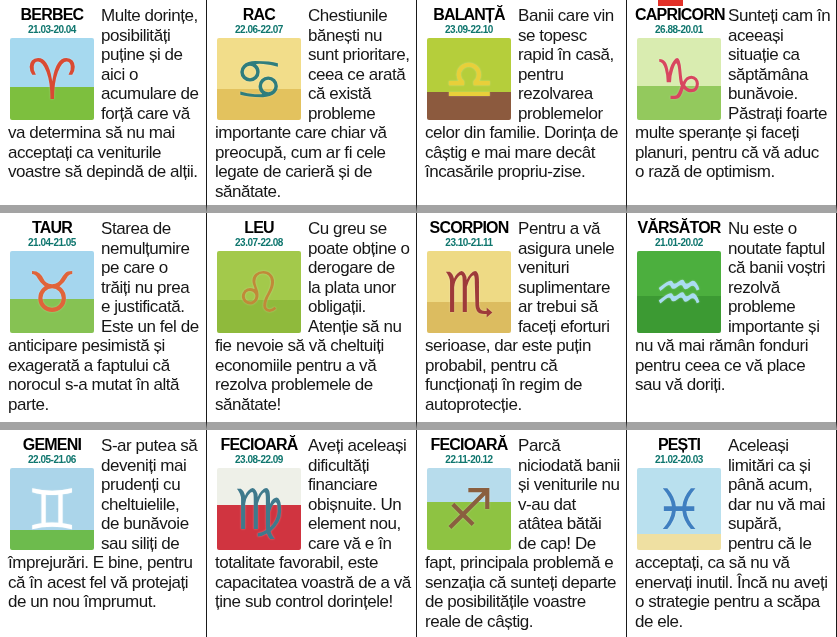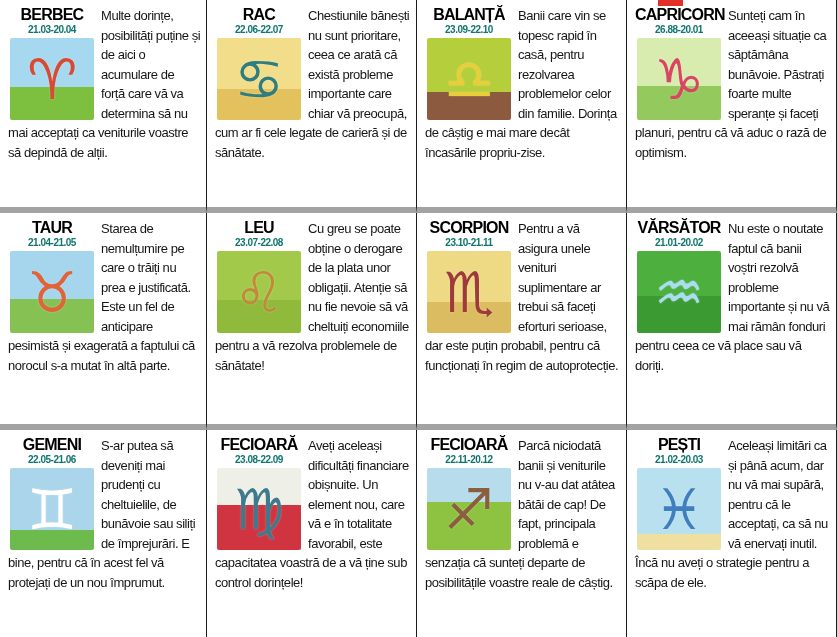--- a/index.html
+++ b/index.html
@@ -13,21 +13,21 @@
     grid-template-columns:207px 210px 210px 210px;
     grid-template-rows:213px 217px 207px;
     width:837px; height:637px;
   }
   .cell {
     box-sizing:border-box;
     padding:6px 5px 0 8px;
     overflow:hidden;
     border-right:1.5px solid #1a1a1a;
   }
-  .cell.hline { border-bottom:6px solid #a3a3a3; }
+  .cell.hline { border-bottom:8px solid #a3a3a3; }
   .badge { float:left; width:88px; margin:0 5px 2px 0; text-align:center; }
   .sign-name {
     font-size:16px; font-weight:700; color:#000;
     letter-spacing:-0.8px; line-height:1.1; white-space:nowrap;
   }
   .sign-dates {
     font-size:10px; font-weight:700; color:#0f766e;
     letter-spacing:-0.5px; line-height:1.15;
   }
   .sign-icon {
@@ -35,21 +35,21 @@
     border-radius:2px; overflow:hidden;
   }
   .glyph {
     position:absolute; left:0; top:0; right:0; bottom:0;
     display:flex; align-items:center; justify-content:center;
     font-size:56px; font-weight:700;
     font-family:"DejaVu Sans", sans-serif;
     text-shadow:0 0 2px rgba(255,255,255,0.35);
   }
   .cell-text {
-    font-size:13px; line-height:19.5px; letter-spacing:-0.45px;
+    font-size:17px; line-height:19.5px; letter-spacing:-0.45px;
     color:#161616; text-align:left;
   }
   .red-fragment {
     position:absolute; left:658px; top:0; width:25px; height:6px;
   }
 </style>
 </head>
 <body>
 
 <div class="sheet">

